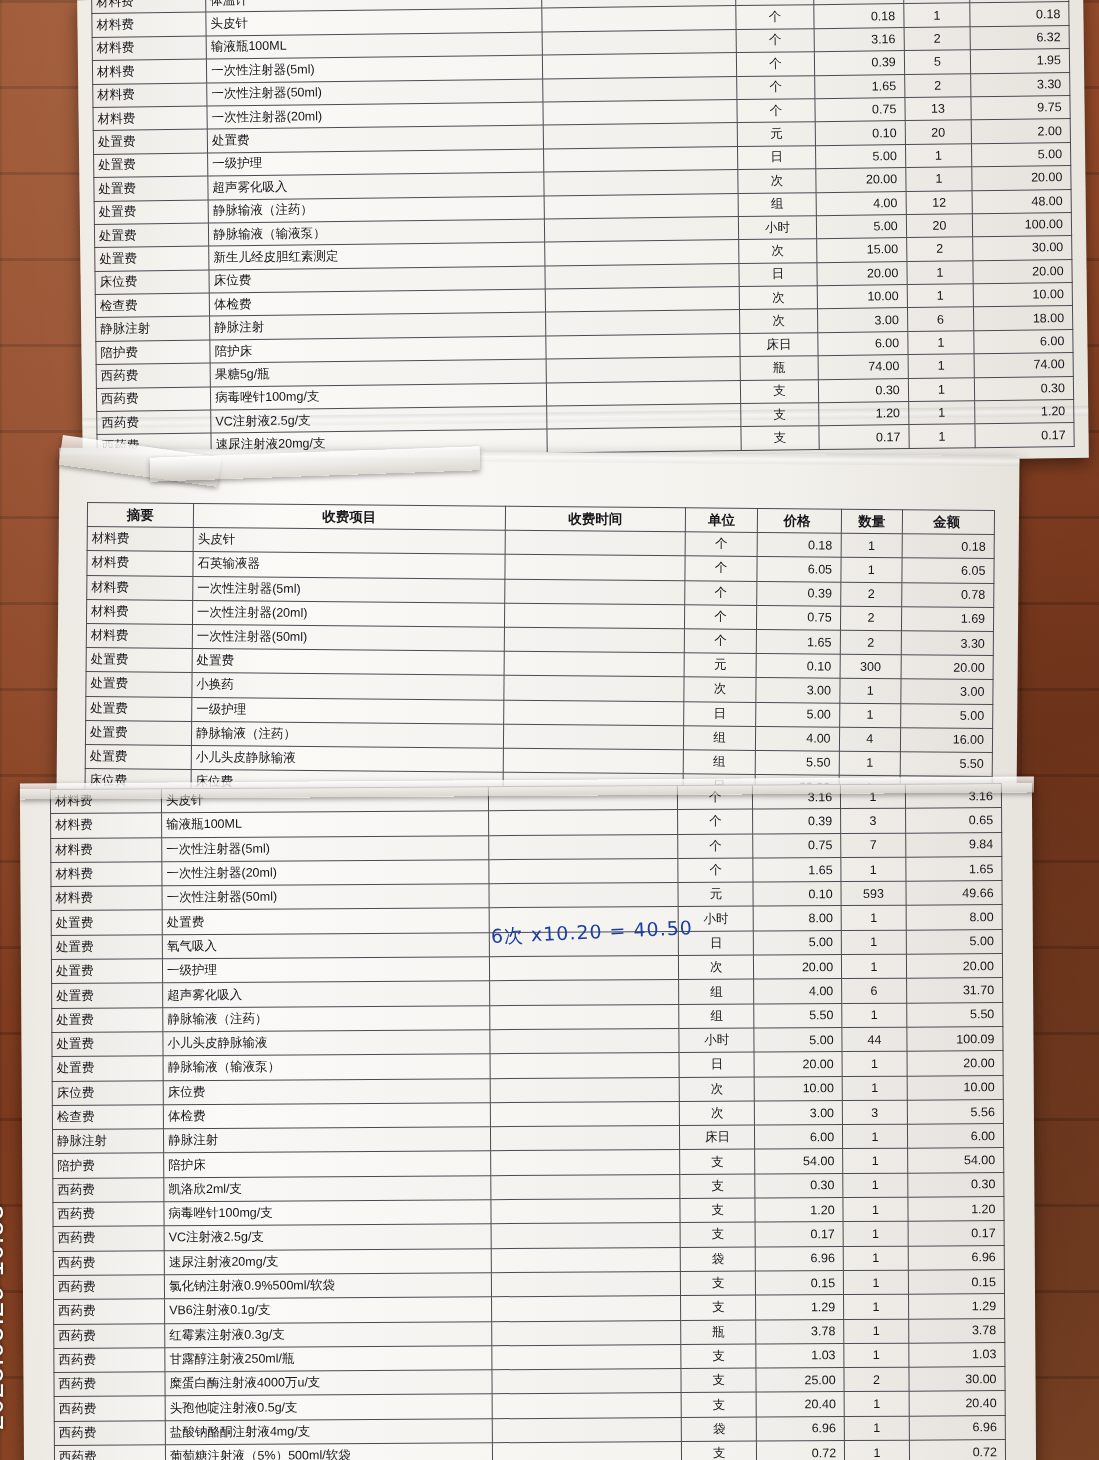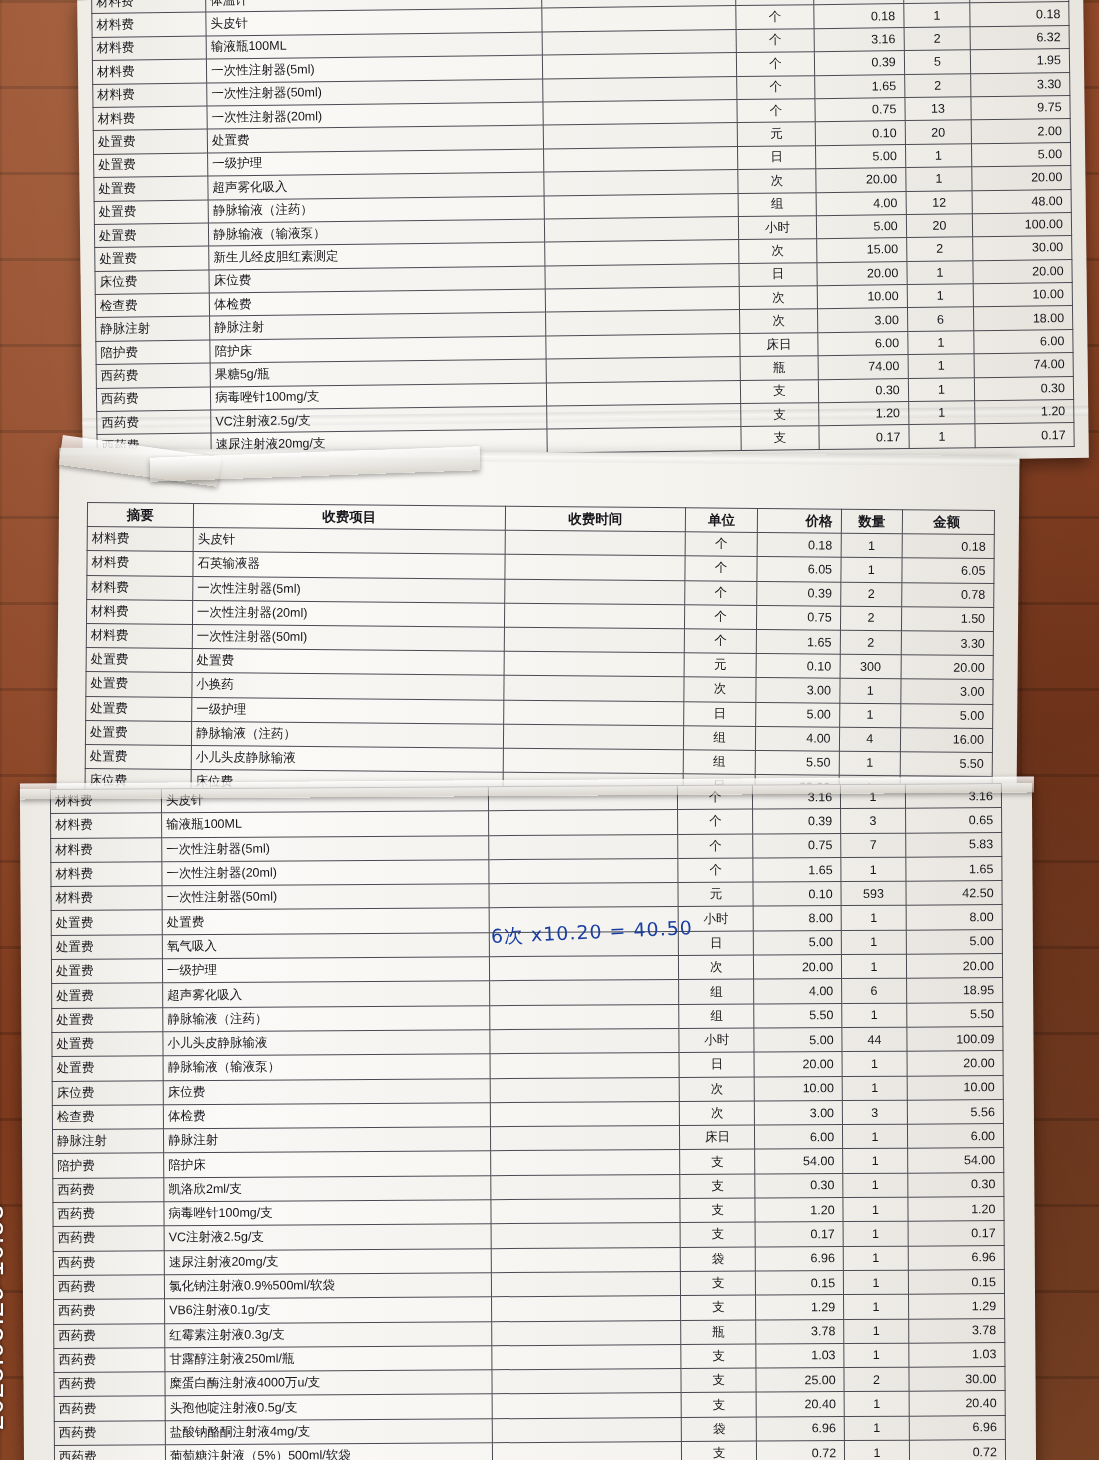--- a/index.html
+++ b/index.html
@@ -310,21 +310,21 @@
 <div class="receipt r2">
   <div class="crease" style="top:0px;"></div>
   <div class="tbl">
     <table>
       <thead>
         <tr>
           <td class="c-abs">摘要</td>
           <td class="c-item">收费项目</td>
           <td class="c-time">收费时间</td>
           <td class="c-unit">单位</td>
-          <td class="c-price" style="text-align:right;">价格</td>
+          <td class="c-price" style="text-align:center;">价格</td>
           <td class="c-qty">数量</td>
           <td class="c-amt" style="text-align:center;">金额</td>
         </tr>
       </thead>
       <tbody>
         <tr>
             <td class="c-abs">材料费</td>
             <td class="c-item">头皮针</td>
             <td class="c-time"></td>
             <td class="c-unit">个</td>
@@ -350,21 +350,21 @@
             <td class="c-qty">2</td>
             <td class="c-amt">0.78</td>
           </tr>
         <tr>
             <td class="c-abs">材料费</td>
             <td class="c-item">一次性注射器(20ml)</td>
             <td class="c-time"></td>
             <td class="c-unit">个</td>
             <td class="c-price">0.75</td>
             <td class="c-qty">2</td>
-            <td class="c-amt">1.50</td>
+            <td class="c-amt">1.69</td>
           </tr>
         <tr>
             <td class="c-abs">材料费</td>
             <td class="c-item">一次性注射器(50ml)</td>
             <td class="c-time"></td>
             <td class="c-unit">个</td>
             <td class="c-price">1.65</td>
             <td class="c-qty">2</td>
             <td class="c-amt">3.30</td>
           </tr>
@@ -458,39 +458,39 @@
             <td class="c-qty">3</td>
             <td class="c-amt">0.65</td>
           </tr>
         <tr>
             <td class="c-abs">材料费</td>
             <td class="c-item">一次性注射器(5ml)</td>
             <td class="c-time"></td>
             <td class="c-unit">个</td>
             <td class="c-price">0.75</td>
             <td class="c-qty">7</td>
-            <td class="c-amt">5.83</td>
+            <td class="c-amt">9.84</td>
           </tr>
         <tr>
             <td class="c-abs">材料费</td>
             <td class="c-item">一次性注射器(20ml)</td>
             <td class="c-time"></td>
             <td class="c-unit">个</td>
             <td class="c-price">1.65</td>
             <td class="c-qty">1</td>
             <td class="c-amt">1.65</td>
           </tr>
         <tr>
             <td class="c-abs">材料费</td>
             <td class="c-item">一次性注射器(50ml)</td>
             <td class="c-time"></td>
             <td class="c-unit">元</td>
             <td class="c-price">0.10</td>
             <td class="c-qty">593</td>
-            <td class="c-amt">42.50</td>
+            <td class="c-amt">49.66</td>
           </tr>
         <tr>
             <td class="c-abs">处置费</td>
             <td class="c-item">处置费</td>
             <td class="c-time"></td>
             <td class="c-unit">小时</td>
             <td class="c-price">8.00</td>
             <td class="c-qty">1</td>
             <td class="c-amt">8.00</td>
           </tr>
@@ -512,21 +512,21 @@
             <td class="c-qty">1</td>
             <td class="c-amt">20.00</td>
           </tr>
         <tr>
             <td class="c-abs">处置费</td>
             <td class="c-item">超声雾化吸入</td>
             <td class="c-time"></td>
             <td class="c-unit">组</td>
             <td class="c-price">4.00</td>
             <td class="c-qty">6</td>
-            <td class="c-amt">18.95</td>
+            <td class="c-amt">31.70</td>
           </tr>
         <tr>
             <td class="c-abs">处置费</td>
             <td class="c-item">静脉输液（注药）</td>
             <td class="c-time"></td>
             <td class="c-unit">组</td>
             <td class="c-price">5.50</td>
             <td class="c-qty">1</td>
             <td class="c-amt">5.50</td>
           </tr>

